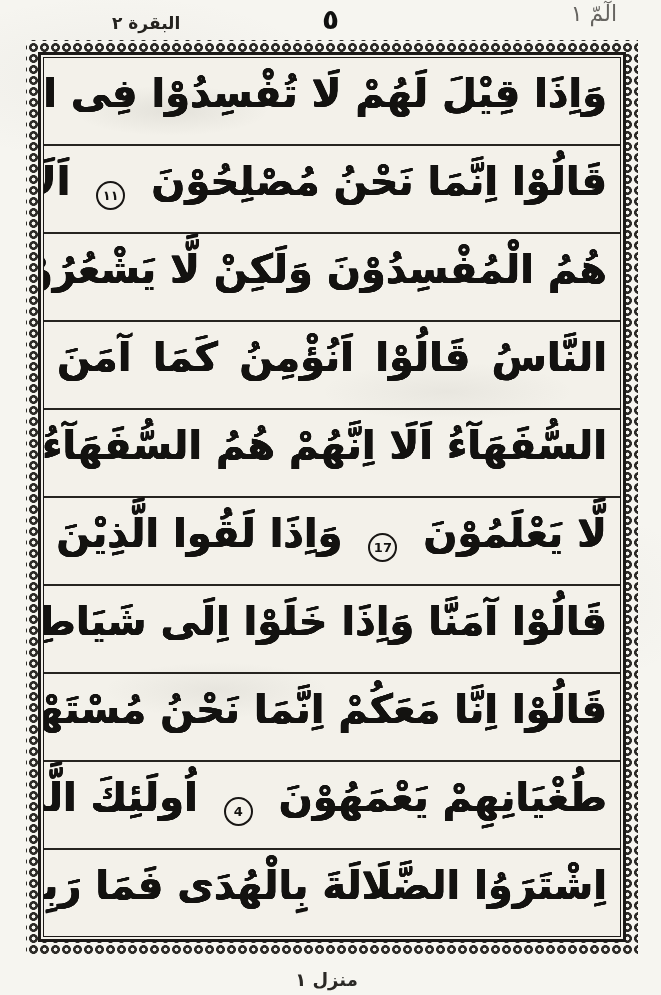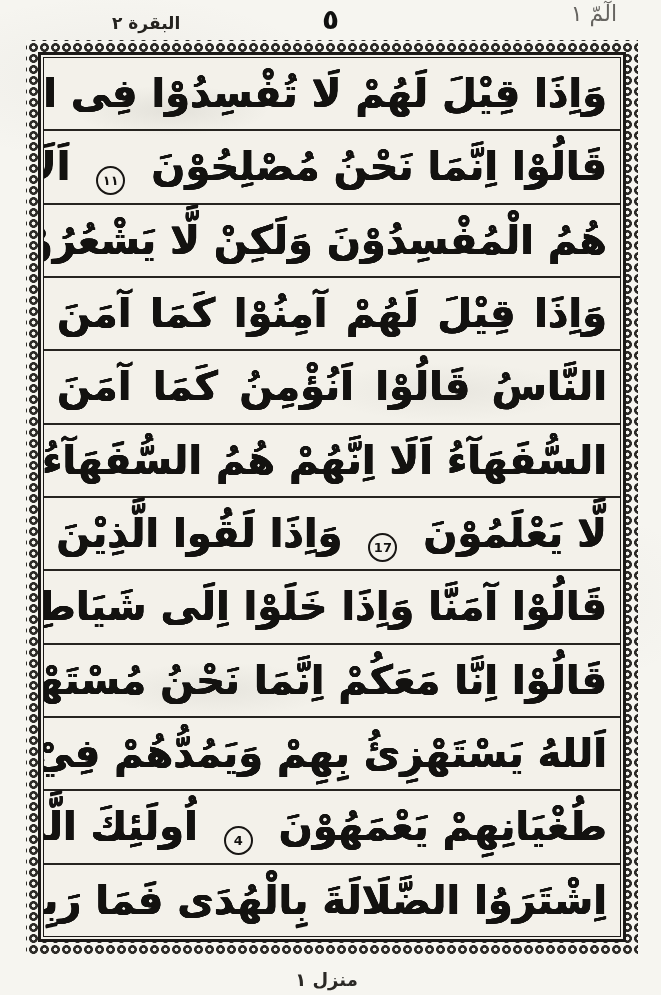--- a/index.html
+++ b/index.html
@@ -120,27 +120,25 @@
     <span class="surah-label">البقرة ٢</span>
   </div>
 
   <div class="frame">
     <div class="frame-outer-line">
       <div class="frame-inner-line">
         <div class="text-area">
             <div class="text-row"><span>وَاِذَا قِيْلَ لَهُمْ لَا تُفْسِدُوْا فِى الْاَرْضِ</span> </div>
             <div class="text-row"><span>قَالُوْا اِنَّمَا نَحْنُ مُصْلِحُوْنَ</span> <span class="ayah-marker">١١</span> <span>اَلَا اِنَّهُمْ</span> </div>
             <div class="text-row"><span>هُمُ الْمُفْسِدُوْنَ وَلَكِنْ لَّا يَشْعُرُوْنَ</span>  </div>
-            <div class="text-row"><span>وَاِذَا قِيْلَ لَهُمْ آمِنُوْا كَمَا آمَنَ</span> </div>
             <div class="text-row"><span>النَّاسُ قَالُوْا اَنُؤْمِنُ كَمَا آمَنَ</span> </div>
             <div class="text-row"><span>السُّفَهَآءُ اَلَا اِنَّهُمْ هُمُ السُّفَهَآءُ وَلَكِنْ</span> </div>
             <div class="text-row"><span>لَّا يَعْلَمُوْنَ</span> <span class="ayah-marker">17</span> <span>وَاِذَا لَقُوا الَّذِيْنَ آمَنُوْا</span> </div>
             <div class="text-row"><span>قَالُوْا آمَنَّا وَاِذَا خَلَوْا اِلَى شَيَاطِيْنِهِمْ</span> </div>
             <div class="text-row"><span>قَالُوْا اِنَّا مَعَكُمْ اِنَّمَا نَحْنُ مُسْتَهْزِءُوْنَ</span>  </div>
-            <div class="text-row"><span>اَللهُ يَسْتَهْزِئُ بِهِمْ وَيَمُدُّهُمْ فِيْ</span> </div>
             <div class="text-row"><span>طُغْيَانِهِمْ يَعْمَهُوْنَ</span> <span class="ayah-marker">4</span> <span>اُولَئِكَ الَّذِيْنَ</span> </div>
             <div class="text-row"><span>اِشْتَرَوُا الضَّلَالَةَ بِالْهُدَى فَمَا رَبِحَتْ</span> </div>
           </div>
       </div>
     </div>
   </div>
 
   <div class="footer">
     <span>منزل ١</span>
   </div>

